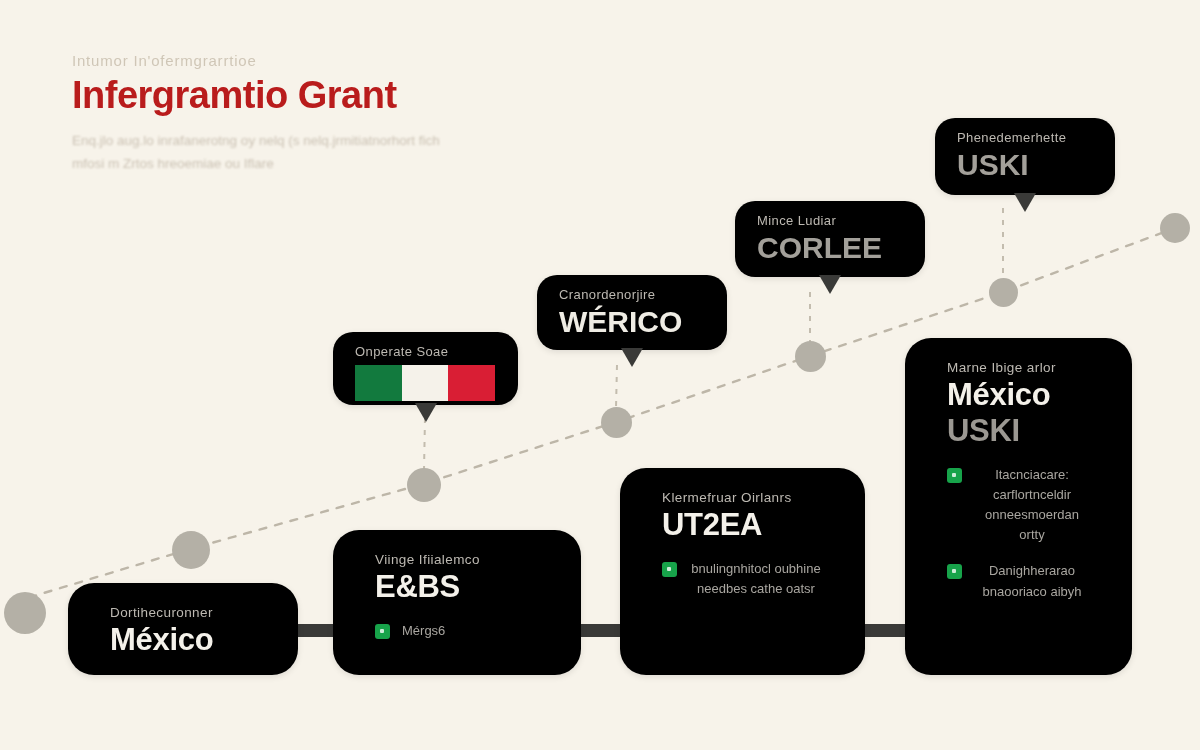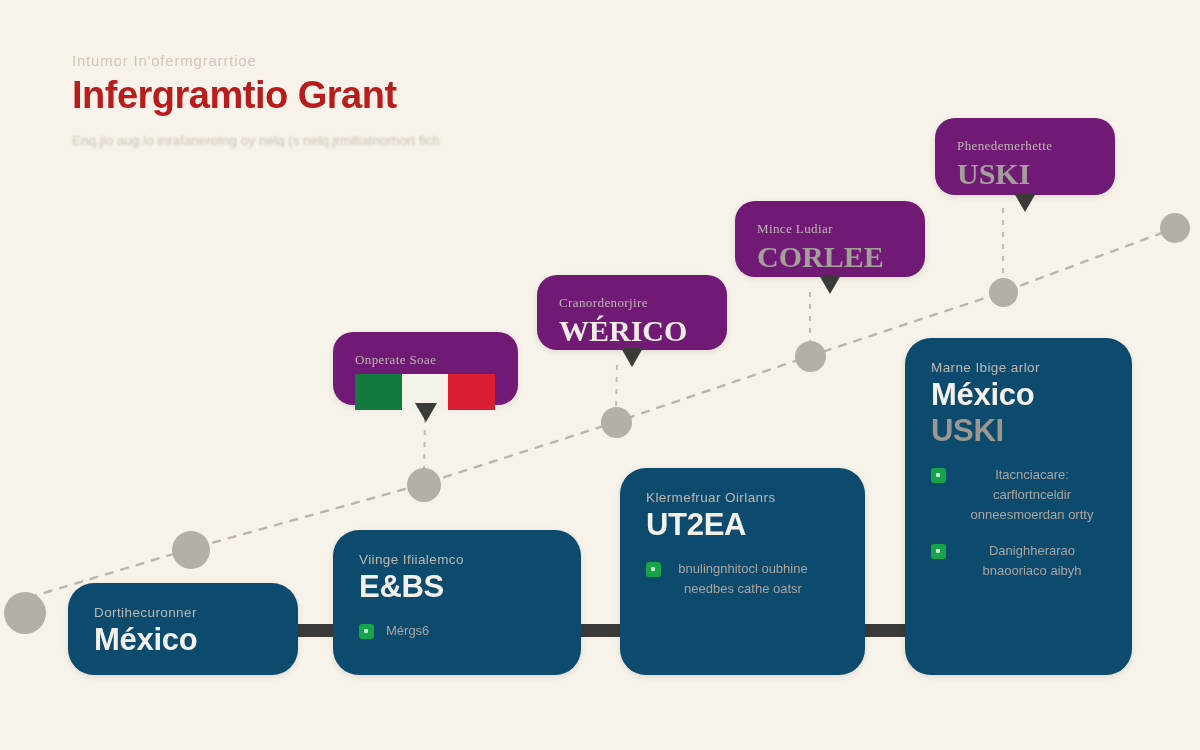--- a/index.html
+++ b/index.html
@@ -25,22 +25,22 @@
   .subtitle{
     margin-top:12px;font-size:13.5px;line-height:1.75;
     color:#CBC2B4;filter:blur(.85px);max-width:400px;
   }
 
   
   .trend{position:absolute;left:0;top:0;width:1200px;height:750px;pointer-events:none;}
 
   
   .card{
-    position:absolute;background:#0c4a6e;border-radius:26px;
-    box-sizing:border-box;padding:22px 26px;
+    position:absolute;background:#000000;border-radius:26px;
+    box-sizing:border-box;padding:22px 42px;
     box-shadow:0 2px 6px rgba(0,0,0,.10);
   }
   .card-label{
     font-size:13.5px;color:#BDB9B2;filter:blur(.55px);
     letter-spacing:.4px;margin-bottom:2px;white-space:nowrap;
   }
   .card-title{
     font-size:31px;font-weight:bold;color:#F4F1EA;
     letter-spacing:-.3px;line-height:1.16;filter:blur(.35px);
   }
@@ -60,24 +60,23 @@
     font-size:13px;line-height:1.55;color:#A9A6A0;
     filter:blur(.75px);max-width:140px;text-align:center;
   }
   .bullet-text.wide{max-width:175px;}
 
   
   .connector{position:absolute;height:13px;background:#3A3A38;}
 
   
   .bubble{
-    position:absolute;background:#701a75;border-radius:20px;
-    padding:20px 22px 18px;box-sizing:border-box;
+    position:absolute;background:#000000;border-radius:20px;
+    padding:12px 22px 18px;box-sizing:border-box;
     box-shadow:0 2px 6px rgba(0,0,0,.10);
-    font-family:Liberation Serif, serif;
   }
   .bubble::after{
     content:"";position:absolute;left:50%;bottom:-17px;
     margin-left:-11px;width:0;height:0;
     border-left:11px solid transparent;
     border-right:11px solid transparent;
     border-top:19px solid #3A3A38;
   }
   .bubble-label{
     font-size:13px;color:#BDB9B2;filter:blur(.6px);
@@ -99,20 +98,21 @@
 </head>
 <body>
 
 <div id="stage">
 
   <div class="header">
     <div class="eyebrow">Intumor In'ofermgrarrtioe</div>
     <div class="title">Infergramtio Grant</div>
     <div class="subtitle">
       <div>Enq.jlo aug.lo inrafanerotng oy nelq (s nelq.jrmitiatnorhort fich</div>
+      <div>mfosi m Zrtos hreoemiae ou Iflare</div>
     </div>
   </div>
 
   <svg class="trend" viewBox="0 0 1200 750">
     <polyline points="14,602 190,549 423,484 616,422 810,356 1003,292 1175,228" fill="none" stroke="#BDB6A8" stroke-width="2.4" stroke-dasharray="7 9" stroke-linecap="round"></polyline>
   </svg>
 
   <svg class="trend" viewBox="0 0 1200 750">
     <line x1="425" y1="418" x2="424" y2="470" stroke="#C3BCAE" stroke-width="2" stroke-dasharray="5 7"></line>
     <line x1="617" y1="365" x2="616" y2="408" stroke="#C3BCAE" stroke-width="2" stroke-dasharray="5 7"></line>

